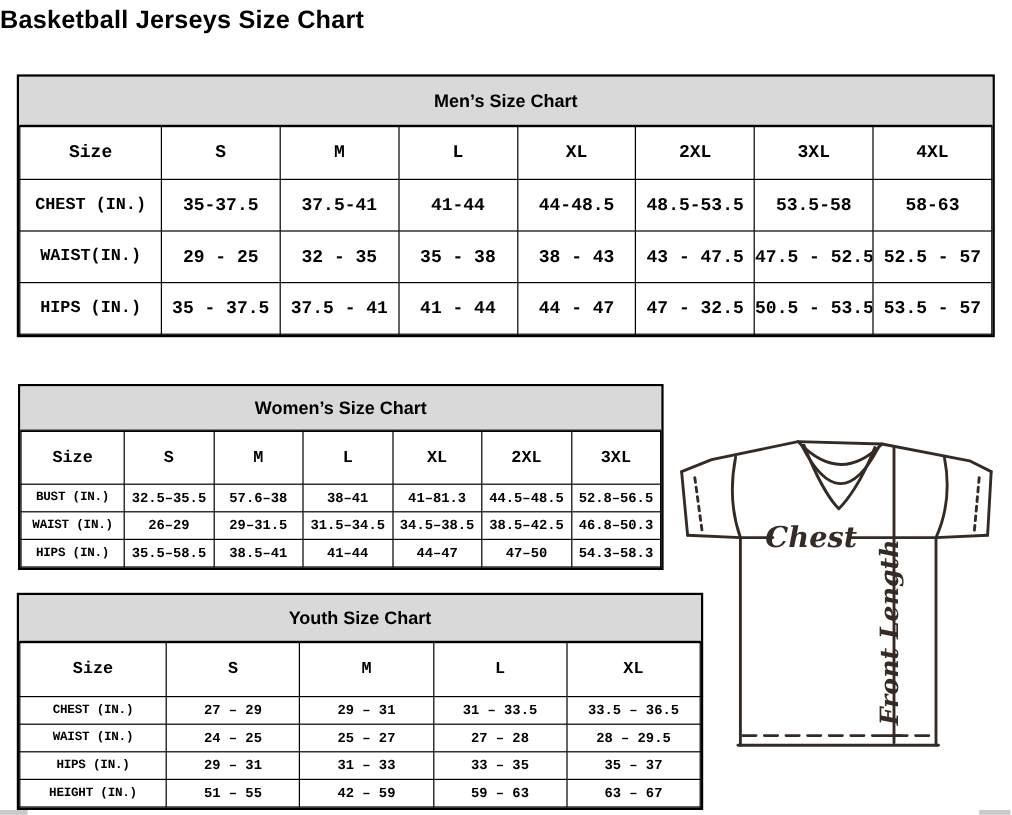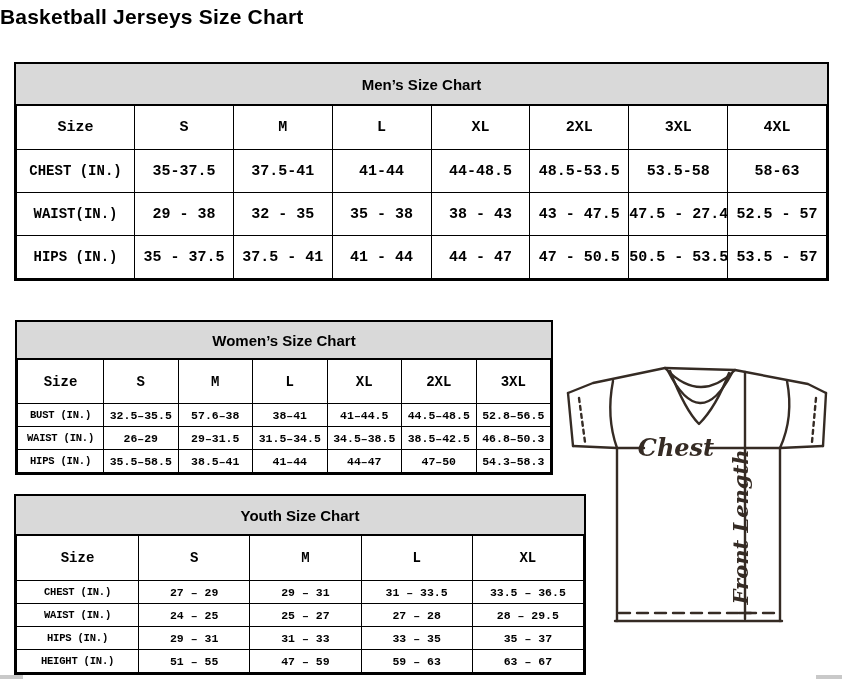--- a/index.html
+++ b/index.html
@@ -95,35 +95,35 @@
           <td>35-37.5</td>
           <td>37.5-41</td>
           <td>41-44</td>
           <td>44-48.5</td>
           <td>48.5-53.5</td>
           <td>53.5-58</td>
           <td>58-63</td>
         </tr>
         <tr>
           <th class="row-label">WAIST(IN.)</th>
-          <td>29 - 38</td>
+          <td>29 - 25</td>
           <td>32 - 35</td>
           <td>35 - 38</td>
           <td>38 - 43</td>
           <td>43 - 47.5</td>
-          <td>47.5 - 27.4</td>
+          <td>47.5 - 52.5</td>
           <td>52.5 - 57</td>
         </tr>
         <tr>
           <th class="row-label">HIPS (IN.)</th>
           <td>35 - 37.5</td>
           <td>37.5 - 41</td>
           <td>41 - 44</td>
           <td>44 - 47</td>
-          <td>47 - 50.5</td>
+          <td>47 - 32.5</td>
           <td>50.5 - 53.5</td>
           <td>53.5 - 57</td>
         </tr>
       </tbody>
     </table>
   </div>
 <div class="size-table womens">
     <div class="table-title">Women’s Size Chart</div>
     <table>
       <colgroup>
@@ -145,21 +145,21 @@
           <th>2XL</th>
           <th>3XL</th>
         </tr>
       </thead>
       <tbody>
         <tr>
           <th class="row-label">BUST (IN.)</th>
           <td>32.5–35.5</td>
           <td>57.6–38</td>
           <td>38–41</td>
-          <td>41–44.5</td>
+          <td>41–81.3</td>
           <td>44.5–48.5</td>
           <td>52.8–56.5</td>
         </tr>
         <tr>
           <th class="row-label">WAIST (IN.)</th>
           <td>26–29</td>
           <td>29–31.5</td>
           <td>31.5–34.5</td>
           <td>34.5–38.5</td>
           <td>38.5–42.5</td>
@@ -214,21 +214,21 @@
         <tr>
           <th class="row-label">HIPS (IN.)</th>
           <td>29 – 31</td>
           <td>31 – 33</td>
           <td>33 – 35</td>
           <td>35 – 37</td>
         </tr>
         <tr>
           <th class="row-label">HEIGHT (IN.)</th>
           <td>51 – 55</td>
-          <td>47 – 59</td>
+          <td>42 – 59</td>
           <td>59 – 63</td>
           <td>63 – 67</td>
         </tr>
       </tbody>
     </table>
   </div>
 
 <div class="jersey-diagram">
   <svg width="285" height="310" viewBox="0 0 285 310">
     <g fill="none" stroke="#352b24" stroke-width="2.4" stroke-linejoin="round" stroke-linecap="round">

